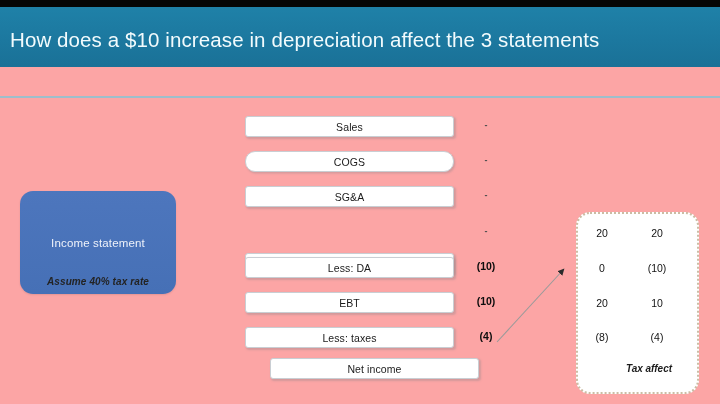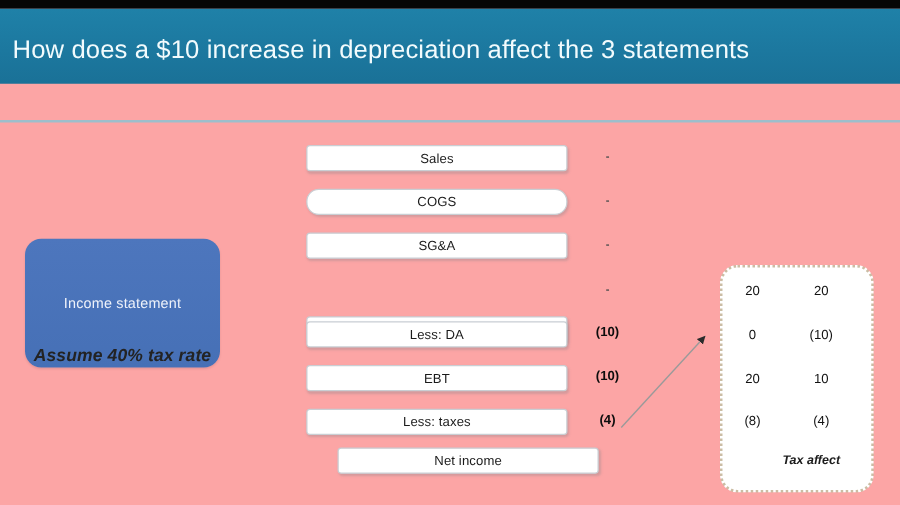--- a/index.html
+++ b/index.html
@@ -70,21 +70,21 @@
   .stmt-block-label {
     font-size: 11.5px;
     color: #eef2fa;
     letter-spacing: 0.15px;
   }
   .assume-note {
     position: absolute;
     left: 20px; top: 276px;
     width: 156px;
     text-align: center;
-    font-size: 14px;
+    font-size: 10px;
     font-style: italic;
     font-weight: bold;
     color: #232323;
     letter-spacing: 0.1px;
   }
 
   
   .rows { position: absolute; left: 0; top: 0; }
   .row-box {
     position: absolute;

